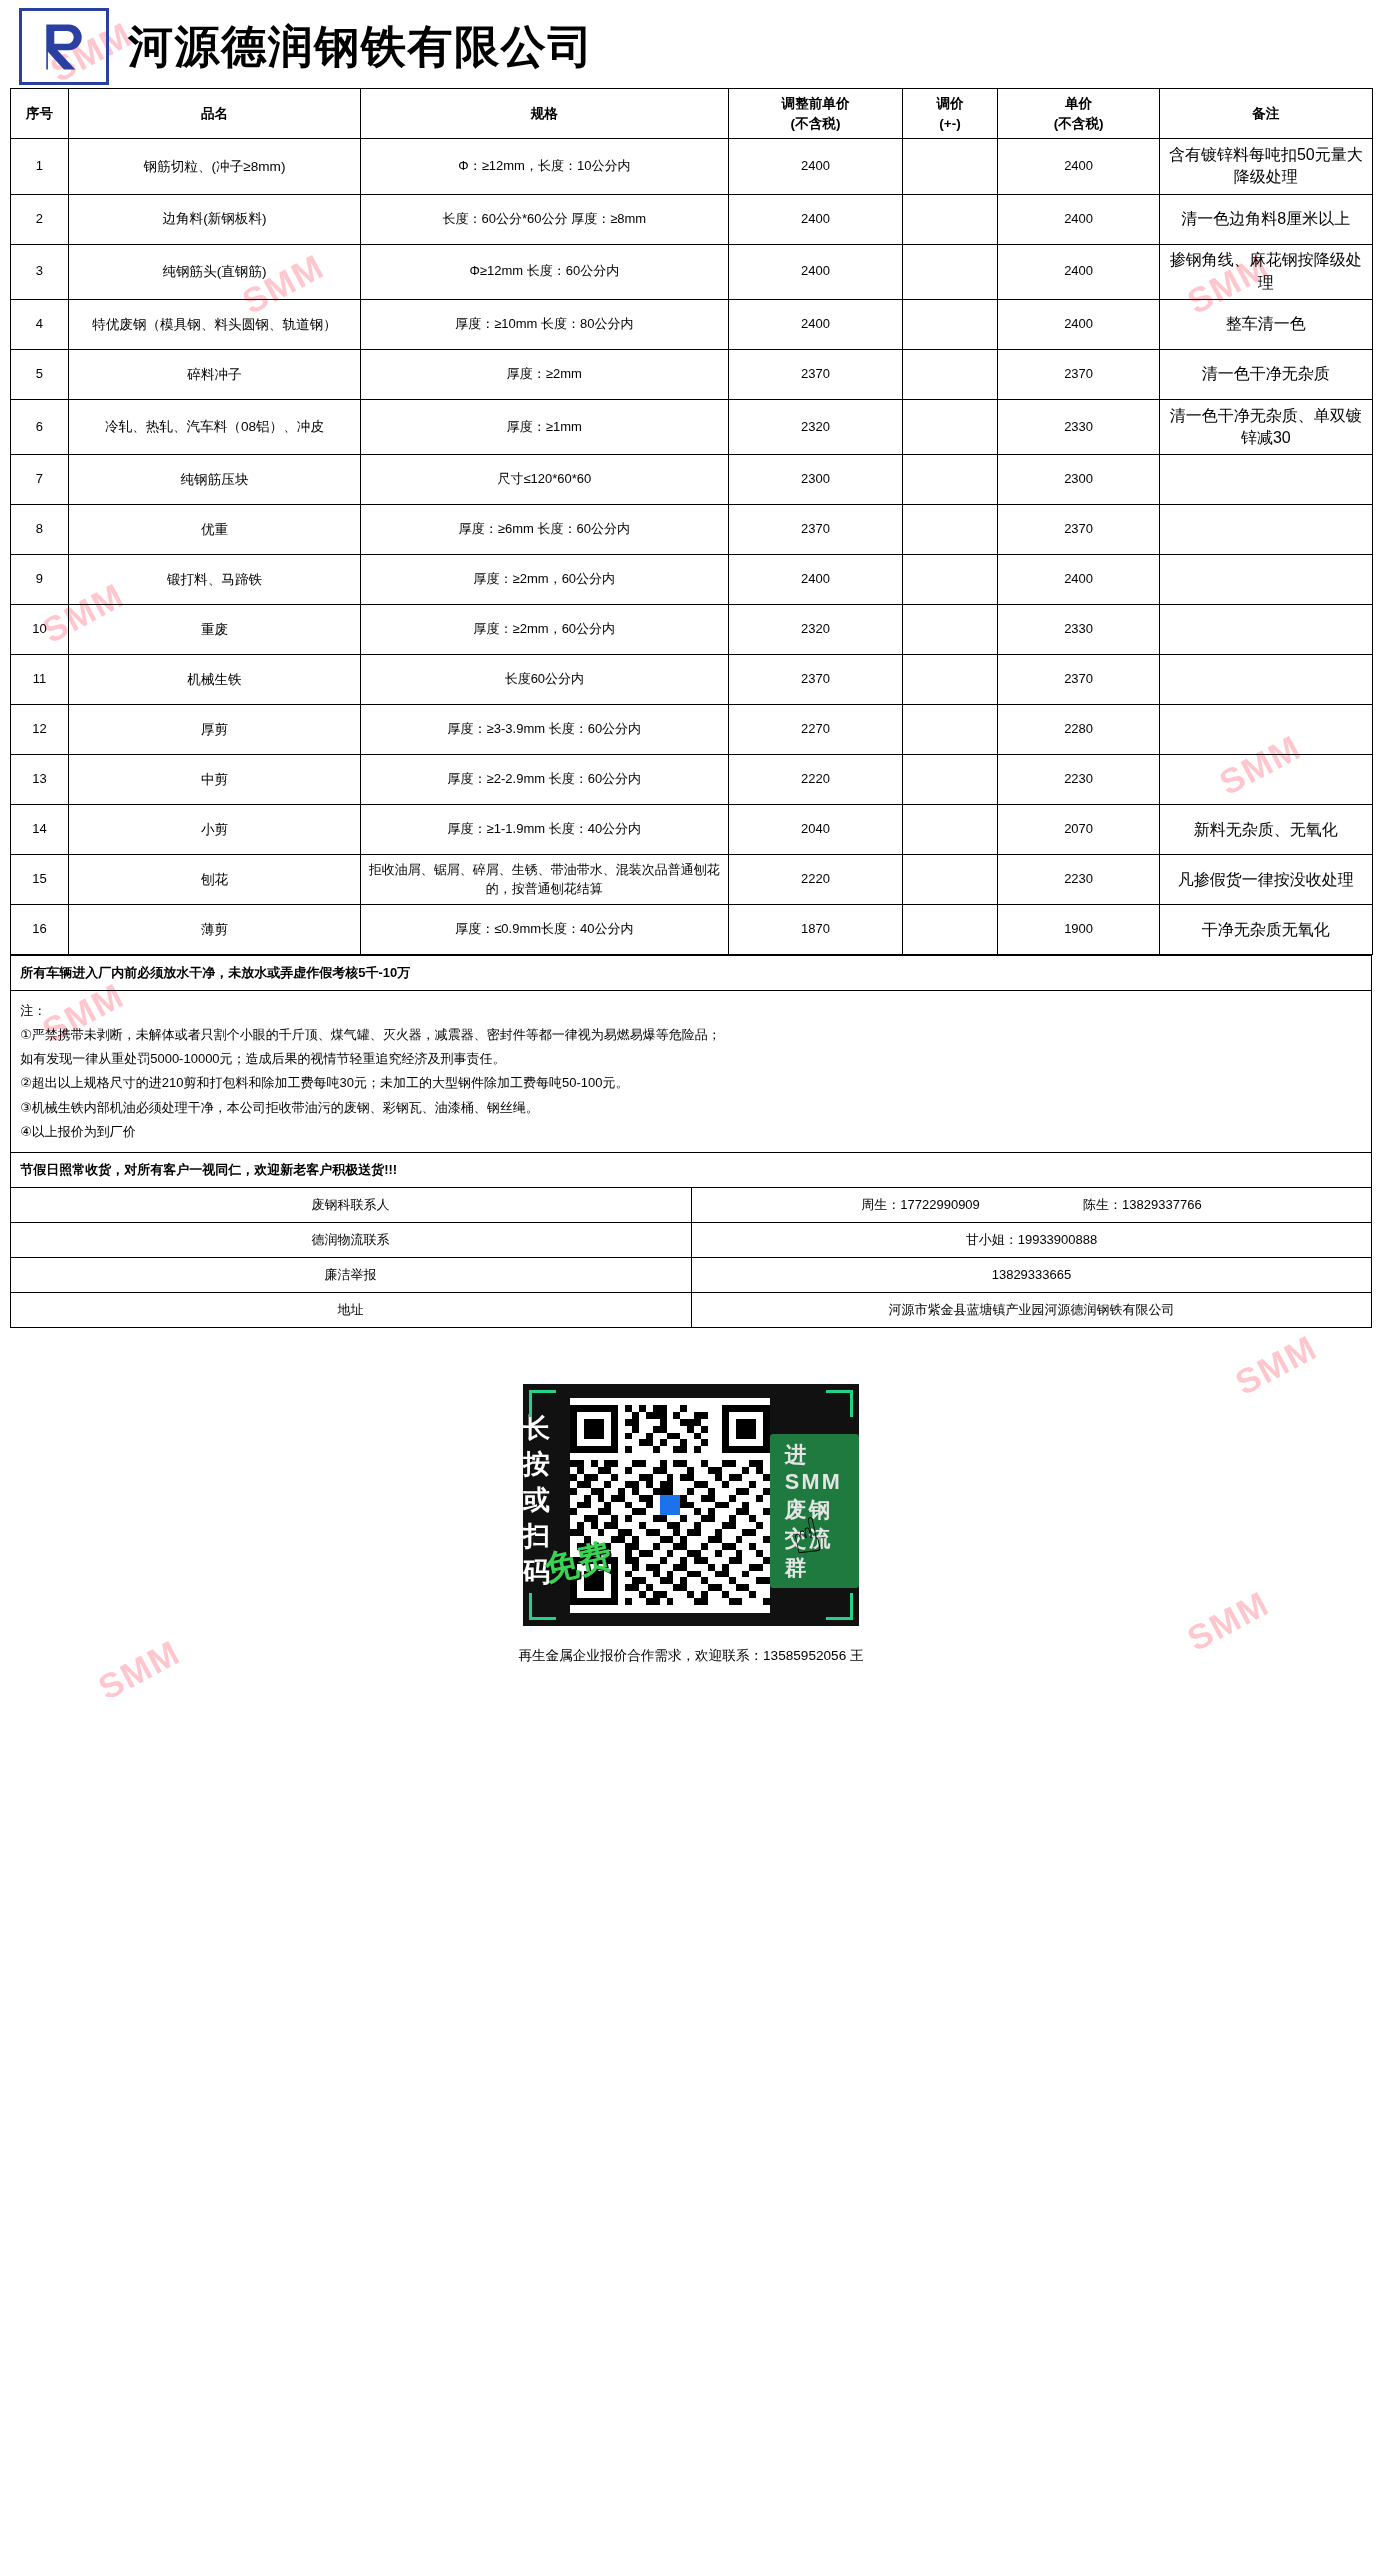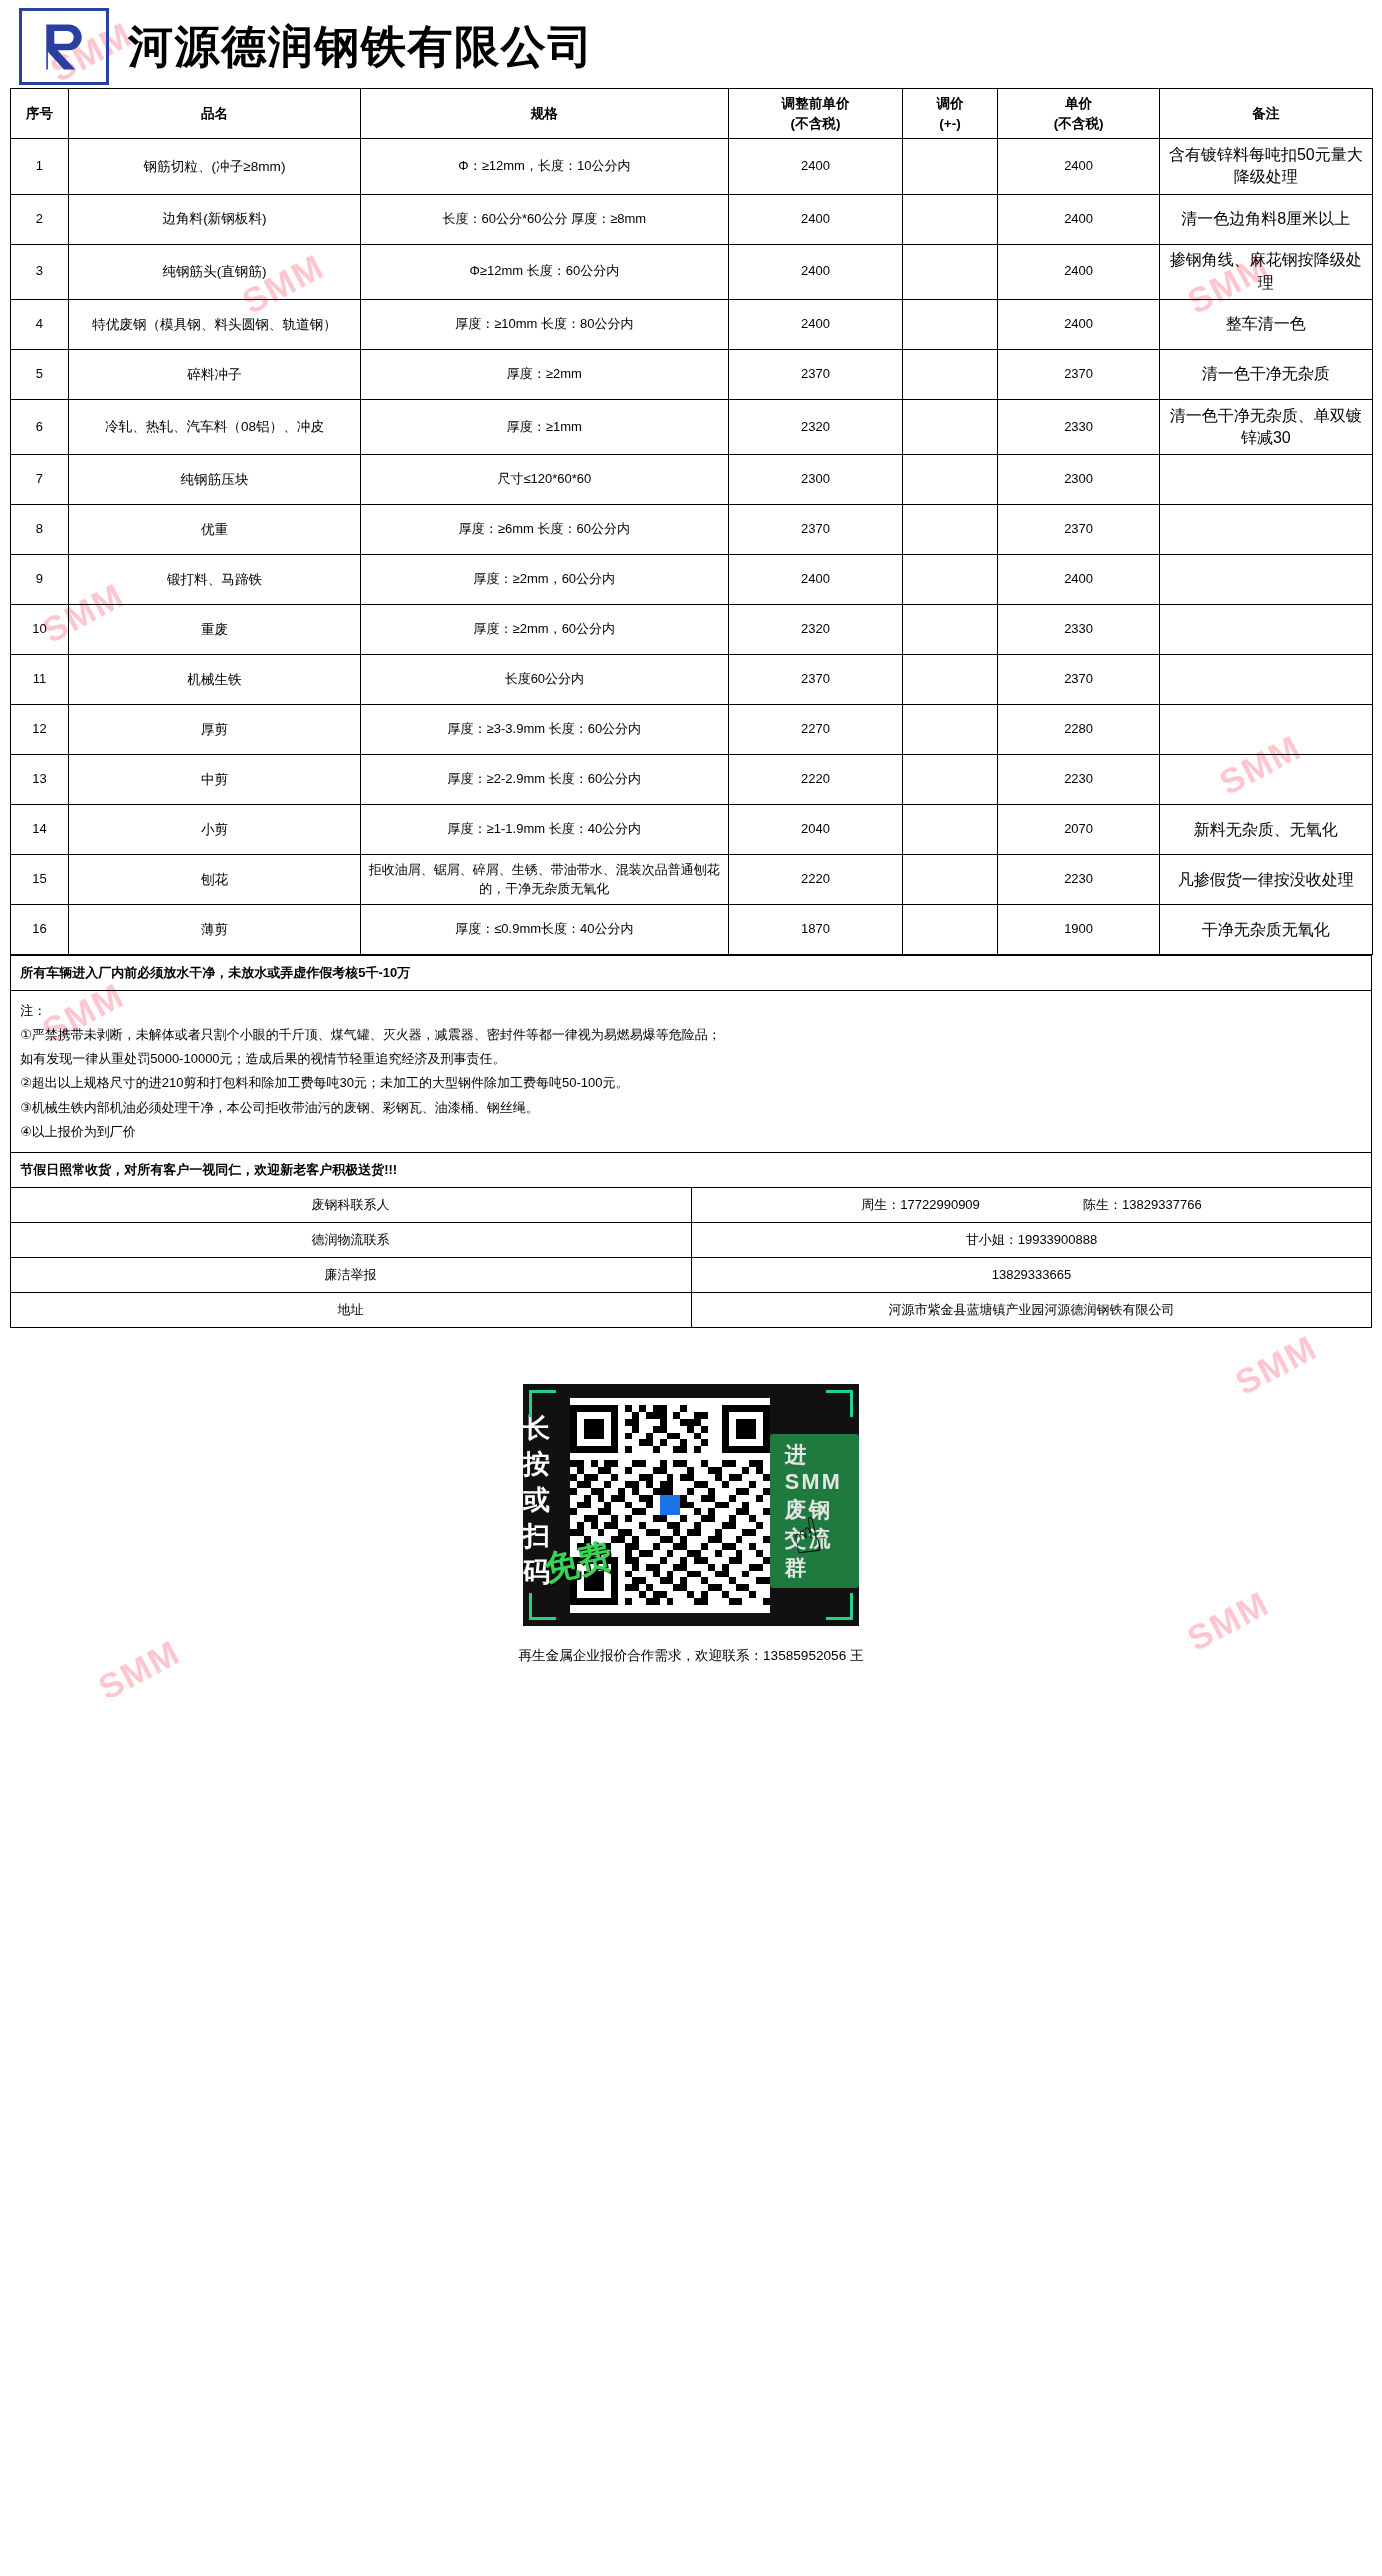--- a/index.html
+++ b/index.html
@@ -382,21 +382,21 @@
           <td class="name">小剪</td>
           <td class="spec">厚度：≥1-1.9mm 长度：40公分内</td>
           <td class="pre">2040</td>
           <td class="adj"></td>
           <td class="price">2070</td>
           <td class="note">新料无杂质、无氧化</td>
         </tr>
         <tr>
           <td class="idx">15</td>
           <td class="name">刨花</td>
-          <td class="spec">拒收油屑、锯屑、碎屑、生锈、带油带水、混装次品普通刨花的，干净无杂质无氧化</td>
+          <td class="spec">拒收油屑、锯屑、碎屑、生锈、带油带水、混装次品普通刨花的，按普通刨花结算</td>
           <td class="pre">2220</td>
           <td class="adj"></td>
           <td class="price">2230</td>
           <td class="note">凡掺假货一律按没收处理</td>
         </tr>
         <tr>
           <td class="idx">16</td>
           <td class="name">薄剪</td>
           <td class="spec">厚度：≤0.9mm长度：40公分内</td>
           <td class="pre">1870</td>

